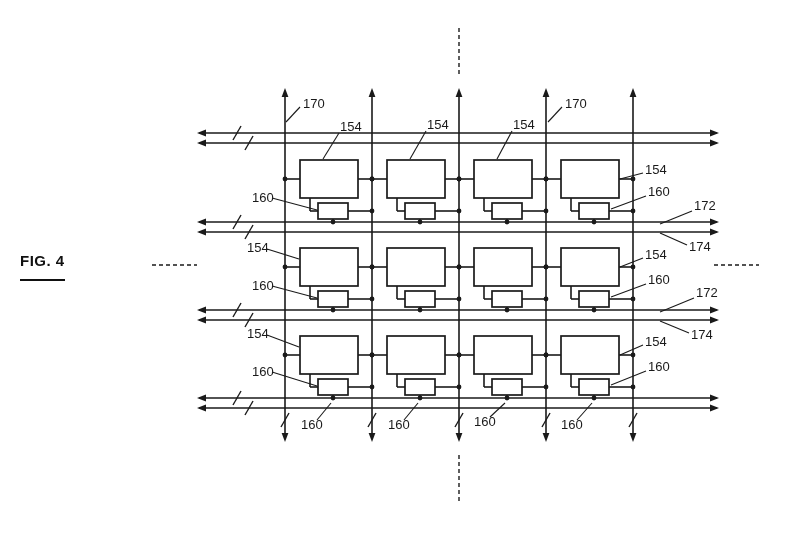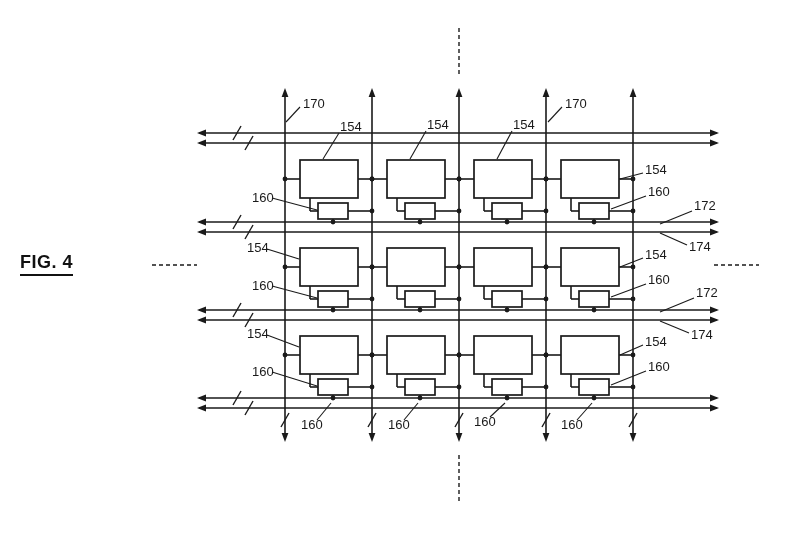--- a/index.html
+++ b/index.html
@@ -1,19 +1,19 @@
 <!DOCTYPE html>
 <html><head>
 <meta charset="utf-8">
 <style>
   html,body{margin:0;padding:0;background:#ffffff;}
   .page{position:relative;width:800px;height:543px;background:#ffffff;overflow:hidden;
         font-family:"Liberation Sans","DejaVu Sans",sans-serif;}
-  .fig-caption{position:absolute;left:20px;top:252px;font-size:18px;font-weight:bold;
-        color:#111111;border-bottom:2.5px solid #111111;padding-bottom:1px;letter-spacing:.5px;}
+  .fig-caption{position:absolute;left:20px;top:252px;font-size:15px;font-weight:bold;
+        color:#111111;border-bottom:2.5px solid #111111;padding-bottom:10px;letter-spacing:.5px;}
   svg{position:absolute;left:0;top:0;}
   svg text{font-family:"Liberation Sans","DejaVu Sans",sans-serif;font-size:13px;}
 </style>
 </head>
 <body>
 
 <div class="page">
   <div class="fig-caption">FIG. 4</div>
   <svg width="800" height="543" viewBox="0 0 800 543">
       <line x1="199" y1="133" x2="717" y2="133" stroke="#1a1a1a" stroke-width="1.6" stroke-linecap="butt"></line>

